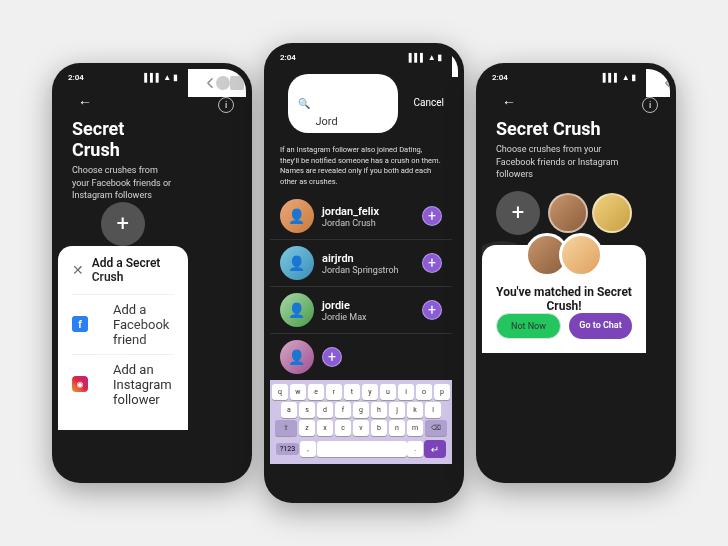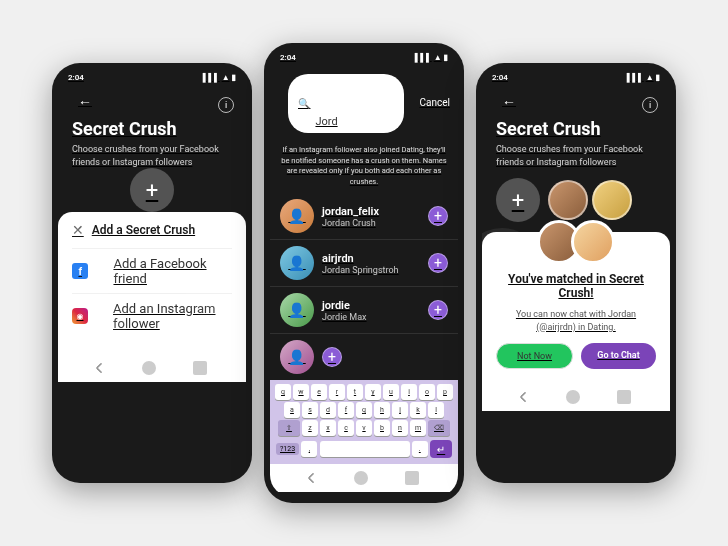--- a/index.html
+++ b/index.html
@@ -31,22 +31,21 @@
       position: relative;
       flex-shrink: 0;
     }
     .phone-inner {
       width: 100%;
       height: 100%;
       border-radius: 22px;
       overflow: hidden;
       position: relative;
       display: flex;
-      flex-direction: column;
-      text-decoration: underline;
+      flex-direction: row;
     }
     .status-bar {
       display: flex;
       justify-content: space-between;
       align-items: center;
       padding: 4px 10px 2px;
       font-size: 8px;
       color: white;
       font-weight: 600;
     }
@@ -168,21 +167,20 @@
       gap: 5px;
     }
     .search-icon-sm { color: #888; font-size: 10px; }
     .search-input-text { font-size: 11px; color: #333; flex: 1; margin-top: 36px; }
     .cancel-btn { font-size: 10px; color: white; cursor: pointer; text-align: right; }
     .info-text {
       font-size: 7.5px;
       color: rgba(255,255,255,0.85);
       padding: 4px 10px 6px;
       line-height: 1.4;
-      text-align: center;
     }
     .result-list { flex: 1; overflow: hidden; }
     .result-item {
       display: flex;
       align-items: center;
       padding: 6px 10px;
       gap: 8px;
       cursor: pointer;
     }
     .result-item:not(:last-child) { border-bottom: 1px solid rgba(255,255,255,0.1); }
@@ -277,21 +275,21 @@
       overflow: hidden;
     }
     .match-av:nth-child(2) { margin-left: -10px; }
     .match-av.person1 { background: linear-gradient(135deg, #c8956c, #8b5e3c); }
     .match-av.person2 { background: linear-gradient(135deg, #f5d5a0, #e0a060); }
     .match-title {
       font-size: 12px;
       font-weight: 700;
       color: #1a1a1a;
       text-align: center;
-      margin-bottom: 8px;
+      margin-bottom: 0;
     }
     .match-desc {
       font-size: 9px;
       color: #555;
       text-align: center;
       margin-bottom: 10px;
       line-height: 1.4;
     }
     .match-btns {
       display: flex;
@@ -543,21 +541,20 @@
           <div class="crush-av brown"></div>
           <div class="crush-av blonde" style="margin-left:4px;"></div>
         </div>
 
         <div class="match-card">
           <div class="match-avatars">
             <div class="match-av person1"></div>
             <div class="match-av person2"></div>
           </div>
           <div class="match-title">You've matched in Secret Crush!</div>
-          <div class="match-desc">You can now chat with Jordan (@airjrdn) in Dating.</div>
           <div class="match-btns">
             <div class="btn-not-now">Not Now</div>
             <div class="btn-go-chat">Go to Chat</div>
           </div>
         </div>
       </div>
 
       <div class="nav-bar">
         <div class="nav-icon back"></div>
         <div class="nav-icon home"></div>

